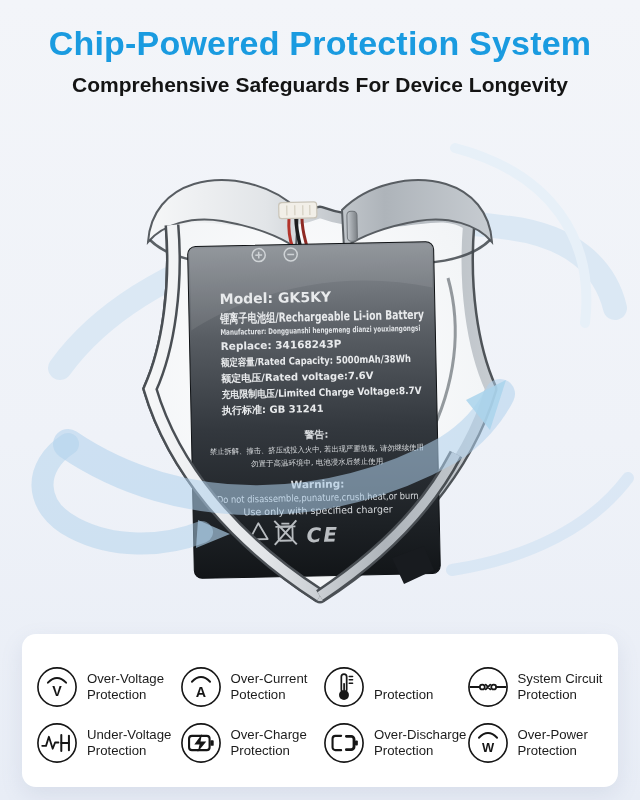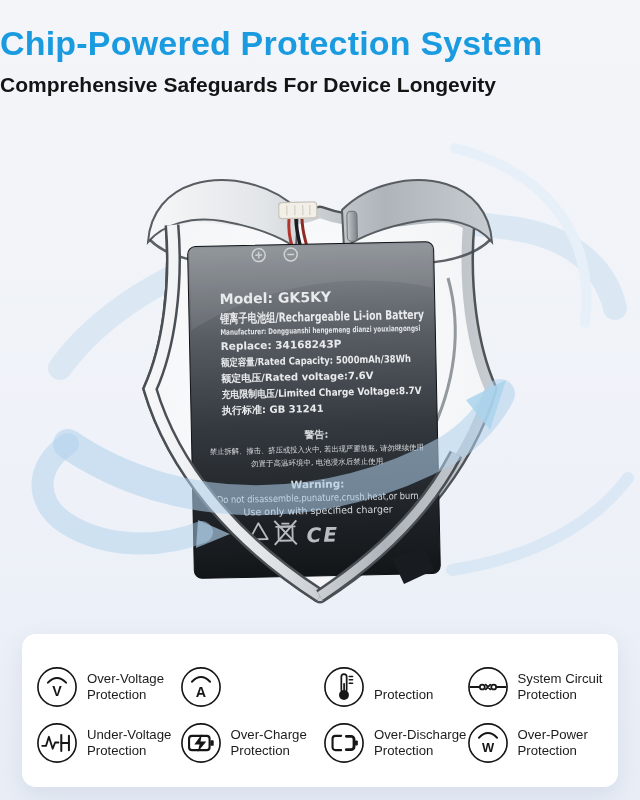--- a/index.html
+++ b/index.html
@@ -1,21 +1,21 @@
 <!DOCTYPE html>
 <html><head>
 <meta charset="utf-8">
 <style>
   html,body{margin:0;padding:0;}
   body{
     width:640px;height:800px;position:relative;overflow:hidden;
     background:linear-gradient(180deg,#f3f5f9 0%,#eff2f8 55%,#e8edf6 100%);
     font-family:"Liberation Sans",sans-serif;
   }
-  .header{position:absolute;top:0;left:0;width:640px;}
+  .header{position:absolute;top:0;left:0;width:640px;text-align:center;}
   .title{margin-top:24px;font-size:34px;font-weight:700;letter-spacing:.2px;}
   .subtitle{margin-top:10px;font-size:21px;font-weight:700;color:#141414;}
   .hero{position:absolute;top:118px;left:0;}
   .feature-card{
     position:absolute;left:22px;top:634px;width:596px;height:153px;
     background:#ffffff;border-radius:14px;
     box-shadow:0 8px 22px rgba(110,130,165,.14);
     box-sizing:border-box;padding:25px 8px 16px 14px;
     display:grid;grid-template-columns:repeat(4,1fr);grid-template-rows:1fr 1fr;
     align-items:center;
@@ -148,20 +148,22 @@
     <div class="label"><span>Over-Voltage</span><br>
       <span>Protection</span></div>
   </div>
 
   <div class="feature">
     <svg width="42" height="42" viewBox="0 0 44 44">
       <circle class="ic" cx="22" cy="22" r="20" stroke-width="1.7"></circle>
       <path class="ic" d="M12.5,16.5 Q22,6.5 31.5,16.5" stroke-width="2"></path>
       <text x="22" y="32" font-size="15" font-weight="bold" text-anchor="middle" fill="#161616" font-family="Liberation Sans, sans-serif">A</text>
     </svg>
+    <div class="label"><span>Over-Current</span><br>
+      <span>Potection</span></div>
   </div>
 
   <div class="feature">
     <svg width="42" height="42" viewBox="0 0 44 44">
       <circle class="ic" cx="22" cy="22" r="20" stroke-width="1.7"></circle>
       <rect class="ic" x="19.2" y="8.5" width="5.6" height="19" rx="2.8" stroke-width="1.8"></rect>
       <rect x="21.2" y="18" width="1.8" height="10" fill="#161616"></rect>
       <circle cx="22" cy="30.5" r="5.2" fill="#161616"></circle>
       <path class="ic" d="M27.5,11 h3.5 M27.5,14.5 h3.5 M27.5,18 h3.5" stroke-width="1.6"></path>
     </svg>

